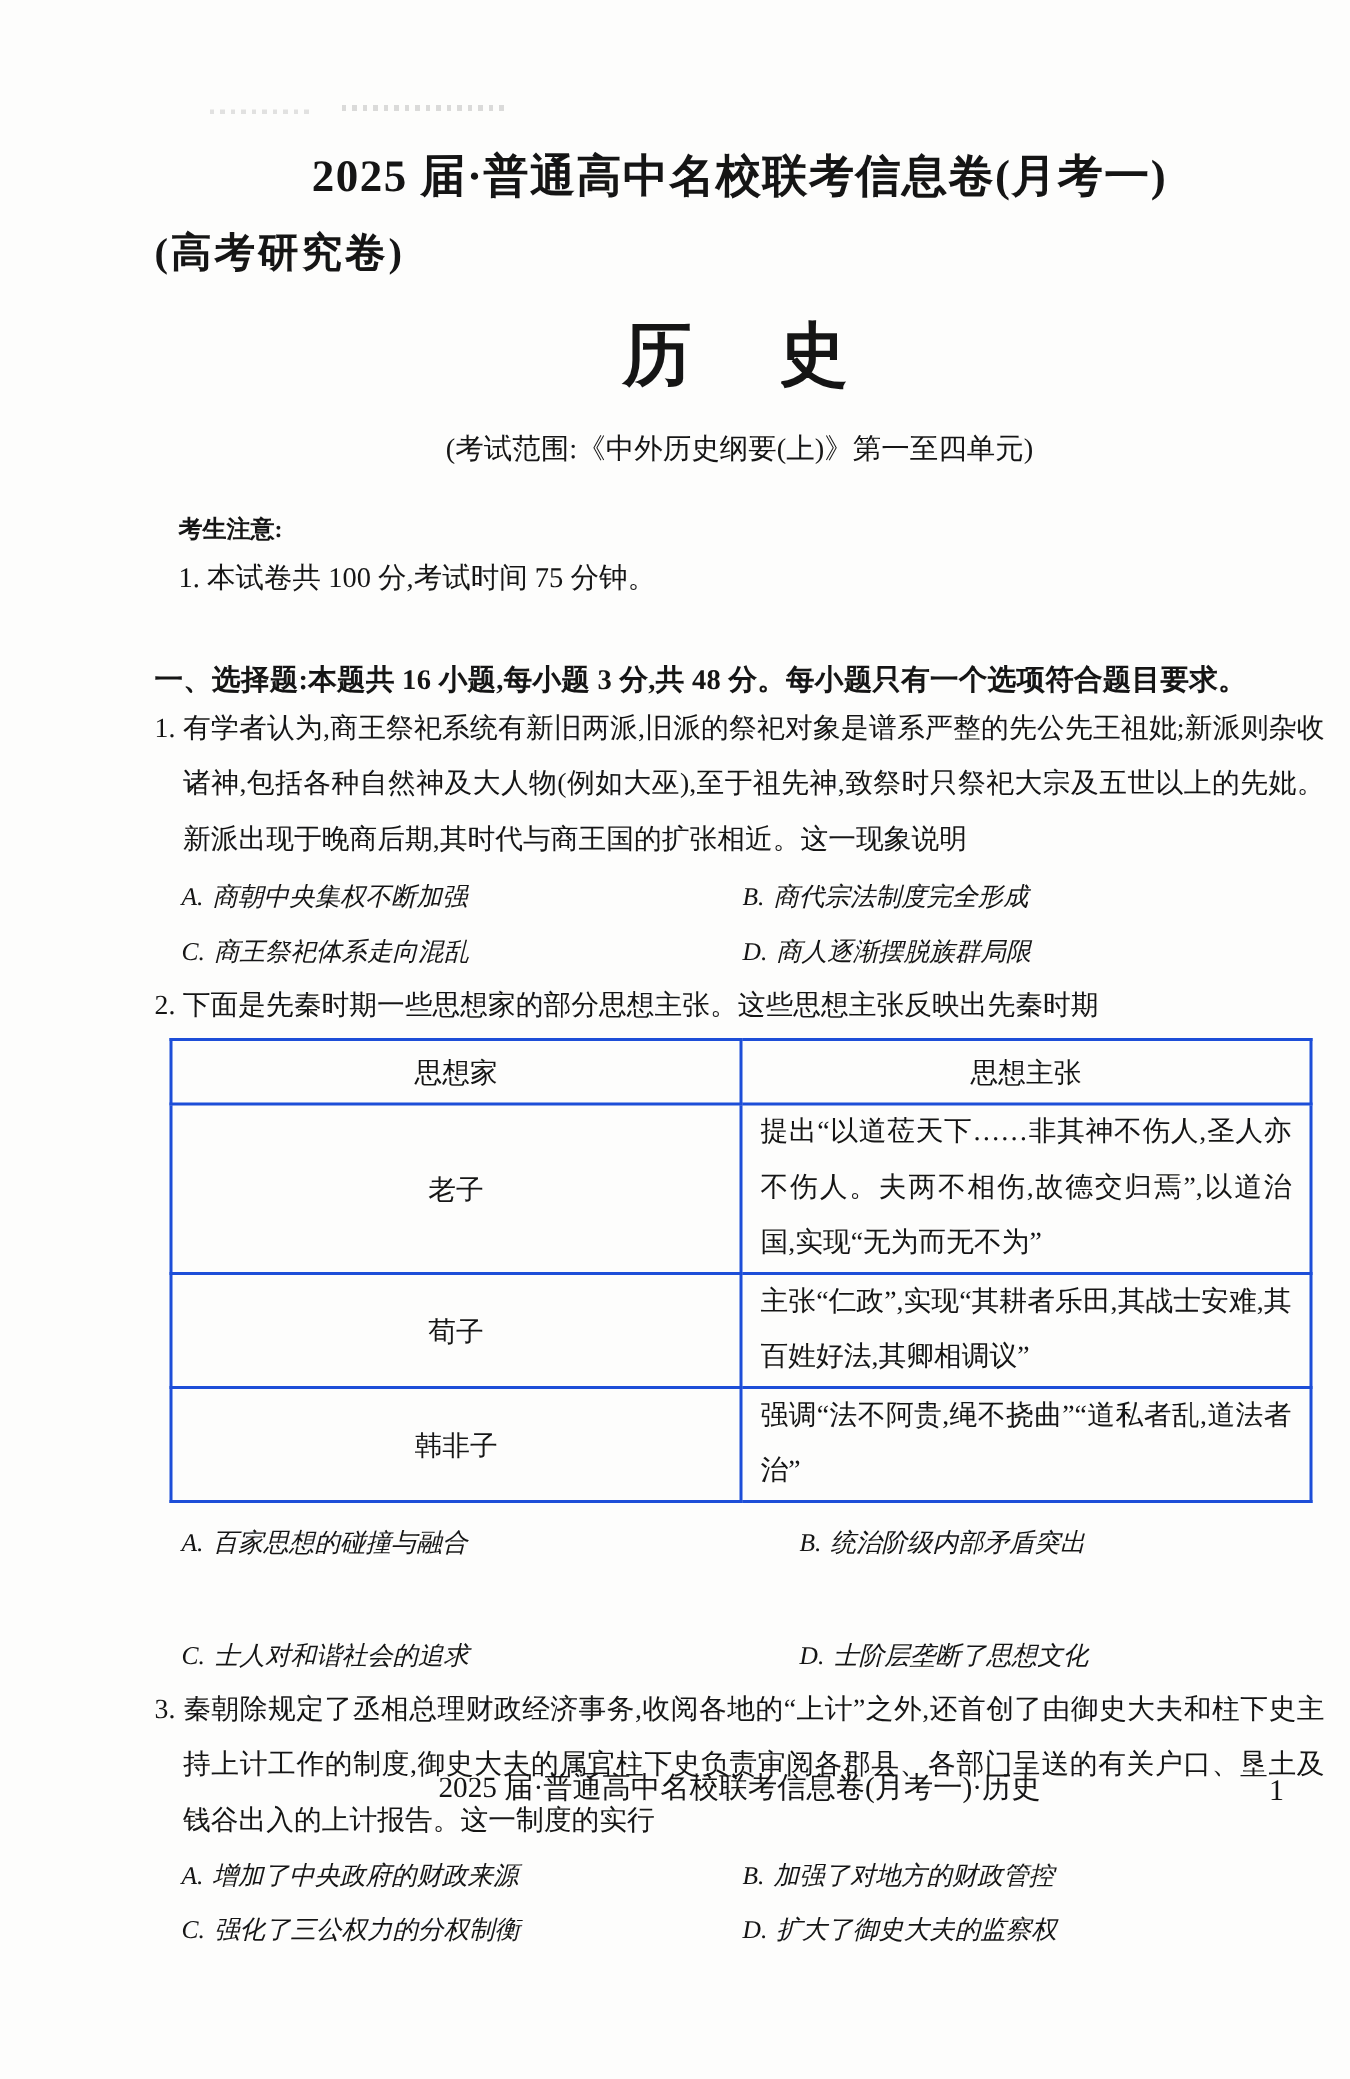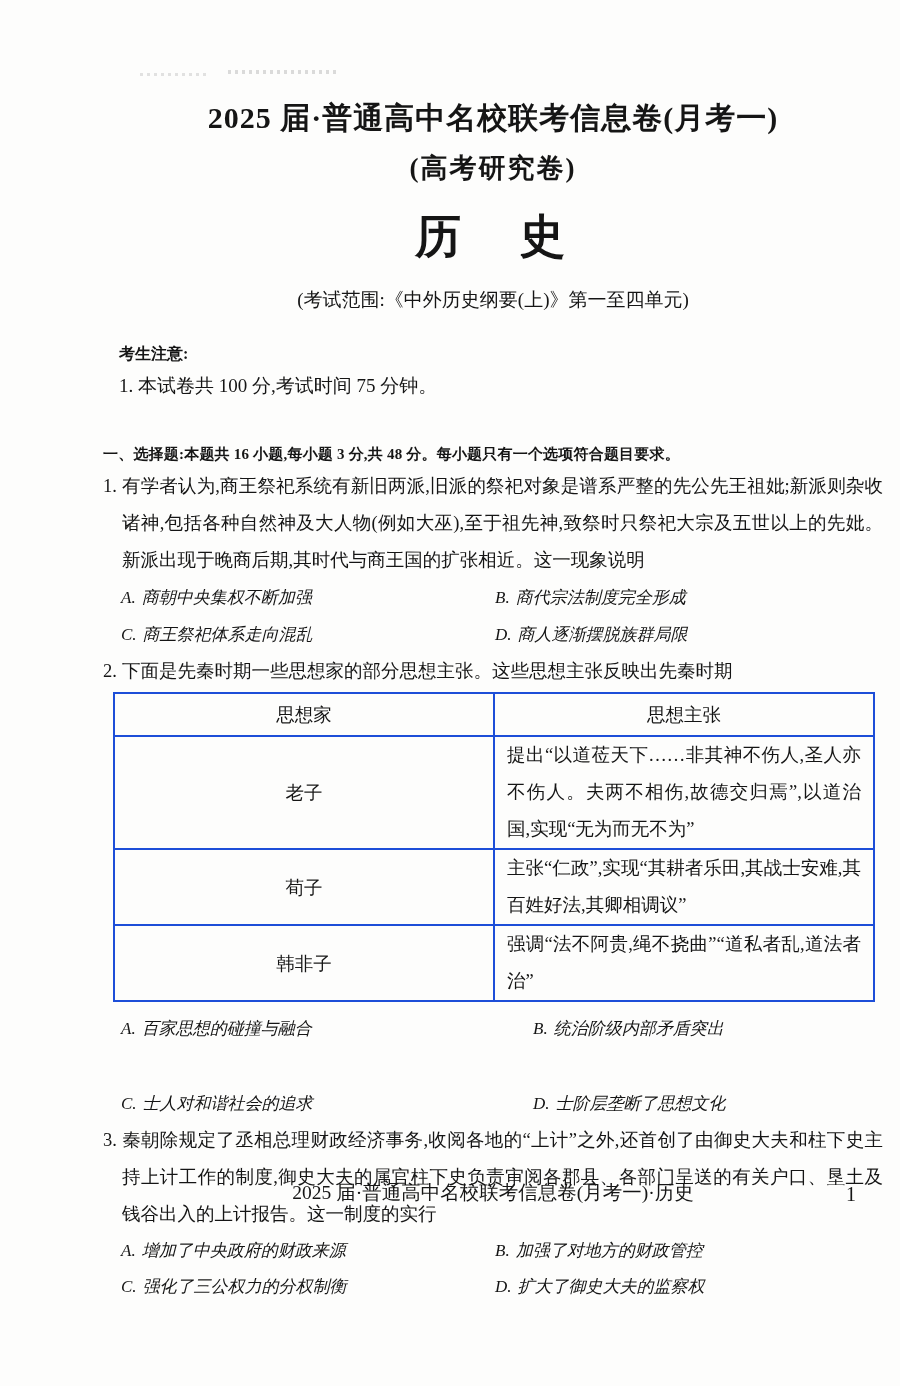--- a/index.html
+++ b/index.html
@@ -27,21 +27,21 @@
 
   .doc-title {
     margin-top: 98px;
     text-align: center;
     font-size: 30px; font-weight: bold;
     line-height: 40px;
     letter-spacing: 1px;
   }
   .doc-subtitle {
     margin-top: 13px;
-    text-align: center;
+    text-align: left;
     font-size: 27px; font-weight: bold;
     line-height: 34px;
     letter-spacing: 2px;
   }
   .doc-subject {
     margin-top: 25px;
     text-align: center;
     font-size: 46px; font-weight: bold;
     line-height: 54px;
     letter-spacing: 6px;
@@ -58,21 +58,21 @@
     font-size: 16px; font-weight: bold;
     line-height: 26px;
   }
   .notice-item {
     padding-left: 16px;
     font-size: 19px;
     line-height: 37px;
   }
   .section-heading {
     margin-top: 36px;
-    font-size: 15px; font-weight: bold;
+    font-size: 19px; font-weight: bold;
     line-height: 28px;
     letter-spacing: .2px;
   }
   .question { margin: 0; }
   .q-stem {
     margin: 0;
     padding-left: 19px;
     text-indent: -19px;
     font-size: 18.5px;
     line-height: 37px;

